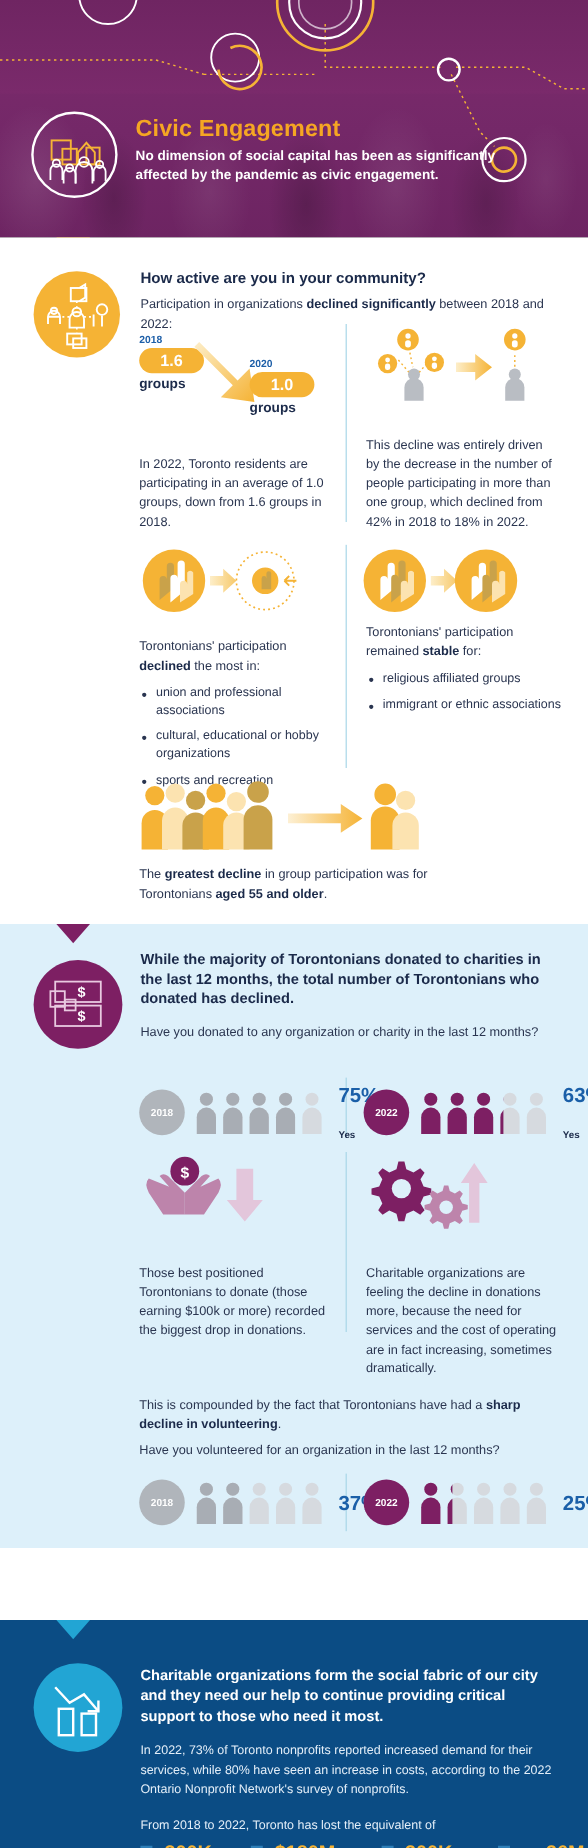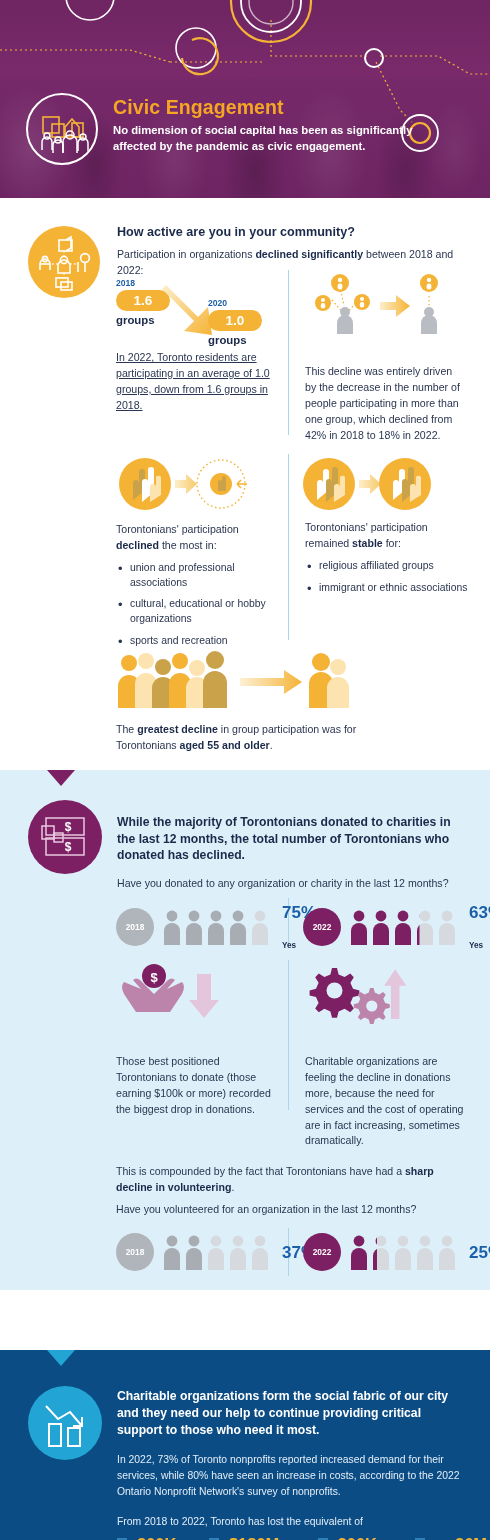--- a/index.html
+++ b/index.html
@@ -270,21 +270,21 @@
         <circle cx="133" cy="42" r="5"></circle>
         <path d="M125 64 v-11 a8 8 0 0 1 16 0 v11 z"></path>
       </g>
       <circle cx="133" cy="13" r="9" fill="#f5b335"></circle>
       <circle cx="133" cy="10" r="2.2" fill="#fff"></circle>
       <rect x="130.6" y="13.5" width="4.8" height="6" rx="2.2" fill="#fff"></rect>
     </svg>
 
     <div class="vline" style="left:288px;top:72px;height:165px;"></div>
 
-    <div class="body-txt" style="position:absolute;left:116px;top:152px;width:160px;text-decoration:underline;">In 2022, Toronto residents are participating in an average of 1.0 groups, down from 1.6 groups in 2018.</div>
+    <div class="body-txt" style="position:absolute;left:116px;top:182px;width:160px;">In 2022, Toronto residents are participating in an average of 1.0 groups, down from 1.6 groups in 2018.</div>
     <div class="body-txt" style="position:absolute;left:305px;top:166px;width:160px;">This decline was entirely driven by the decrease in the number of people participating in more than one group, which declined from 42% in 2018 to 18% in 2022.</div>
 
     <svg class="deco" style="left:116px;top:258px;width:132px;height:60px;" viewBox="0 0 132 60">
       <defs>
         <linearGradient id="ga2" x1="0" y1="0" x2="1" y2="0">
           <stop offset="0%" stop-color="#fdeec9"></stop>
             <stop offset="100%" stop-color="#f7c96b"></stop>
         </linearGradient>
       </defs>
       <circle cx="29" cy="28" r="26" fill="#f5b335"></circle>
@@ -317,21 +317,21 @@
       <circle cx="103" cy="28" r="26" fill="#f5b335"></circle>
       <g>
         <path d="M91 44 v-17 a3 3 0 0 1 6 0 v9 l0 -20 a3 3 0 0 1 6 0 v18" fill="#fff"></path>
         <path d="M100 46 v-20 a3 3 0 0 1 6 0 v12 l0 -24 a3 3 0 0 1 6 0 v22" fill="#c9a24a"></path>
         <path d="M108 46 v-15 a3 3 0 0 1 6 0 v6 l0 -16 a3 3 0 0 1 5 0 v18" fill="#fce3b0"></path>
       </g>
     </svg>
 
     <div class="vline" style="left:288px;top:256px;height:186px;"></div>
 
-    <div style="position:absolute;left:116px;top:324px;width:168px;">
+    <div style="position:absolute;left:116px;top:334px;width:168px;">
       <div class="body-txt">
         <span>Torontonians' participation </span><b>declined</b><span> the most in:</span>
       </div>
       <ul class="blist">
         <li>union and professional associations</li>
         <li>cultural, educational or hobby organizations</li>
         <li>sports and recreation</li>
       </ul>
     </div>
 
@@ -392,21 +392,21 @@
           <rect x="18" y="38" width="38" height="17"></rect>
           <rect x="26" y="33" width="9" height="9"></rect>
         </g>
         <g fill="#ffffff" font-family="Liberation Sans, sans-serif" font-size="12" font-weight="bold" text-anchor="middle">
           <text x="40" y="31">$</text>
           <text x="40" y="51">$</text>
         </g>
       </svg>
     </div>
 
-    <div style="position:absolute;left:117px;top:44px;width:350px;">
+    <div style="position:absolute;left:117px;top:21px;width:350px;">
       <div class="h3">While the majority of Torontonians donated to charities in the last 12 months, the total number of Torontonians who donated has declined.</div>
       <div class="body-txt" style="margin-top:12px;">Have you donated to any organization or charity in the last 12 months?</div>
     </div>
 
     <div class="vline" style="left:288px;top:128px;height:50px;"></div>
 
     <div class="pictorow" style="left:116px;top:134px;">
       <div class="yrbadge" style="background:#b0b5bb;">2018</div>
       <svg width="112" height="36" viewBox="0 0 112 36" style="margin-left:8px;">
         <defs>

